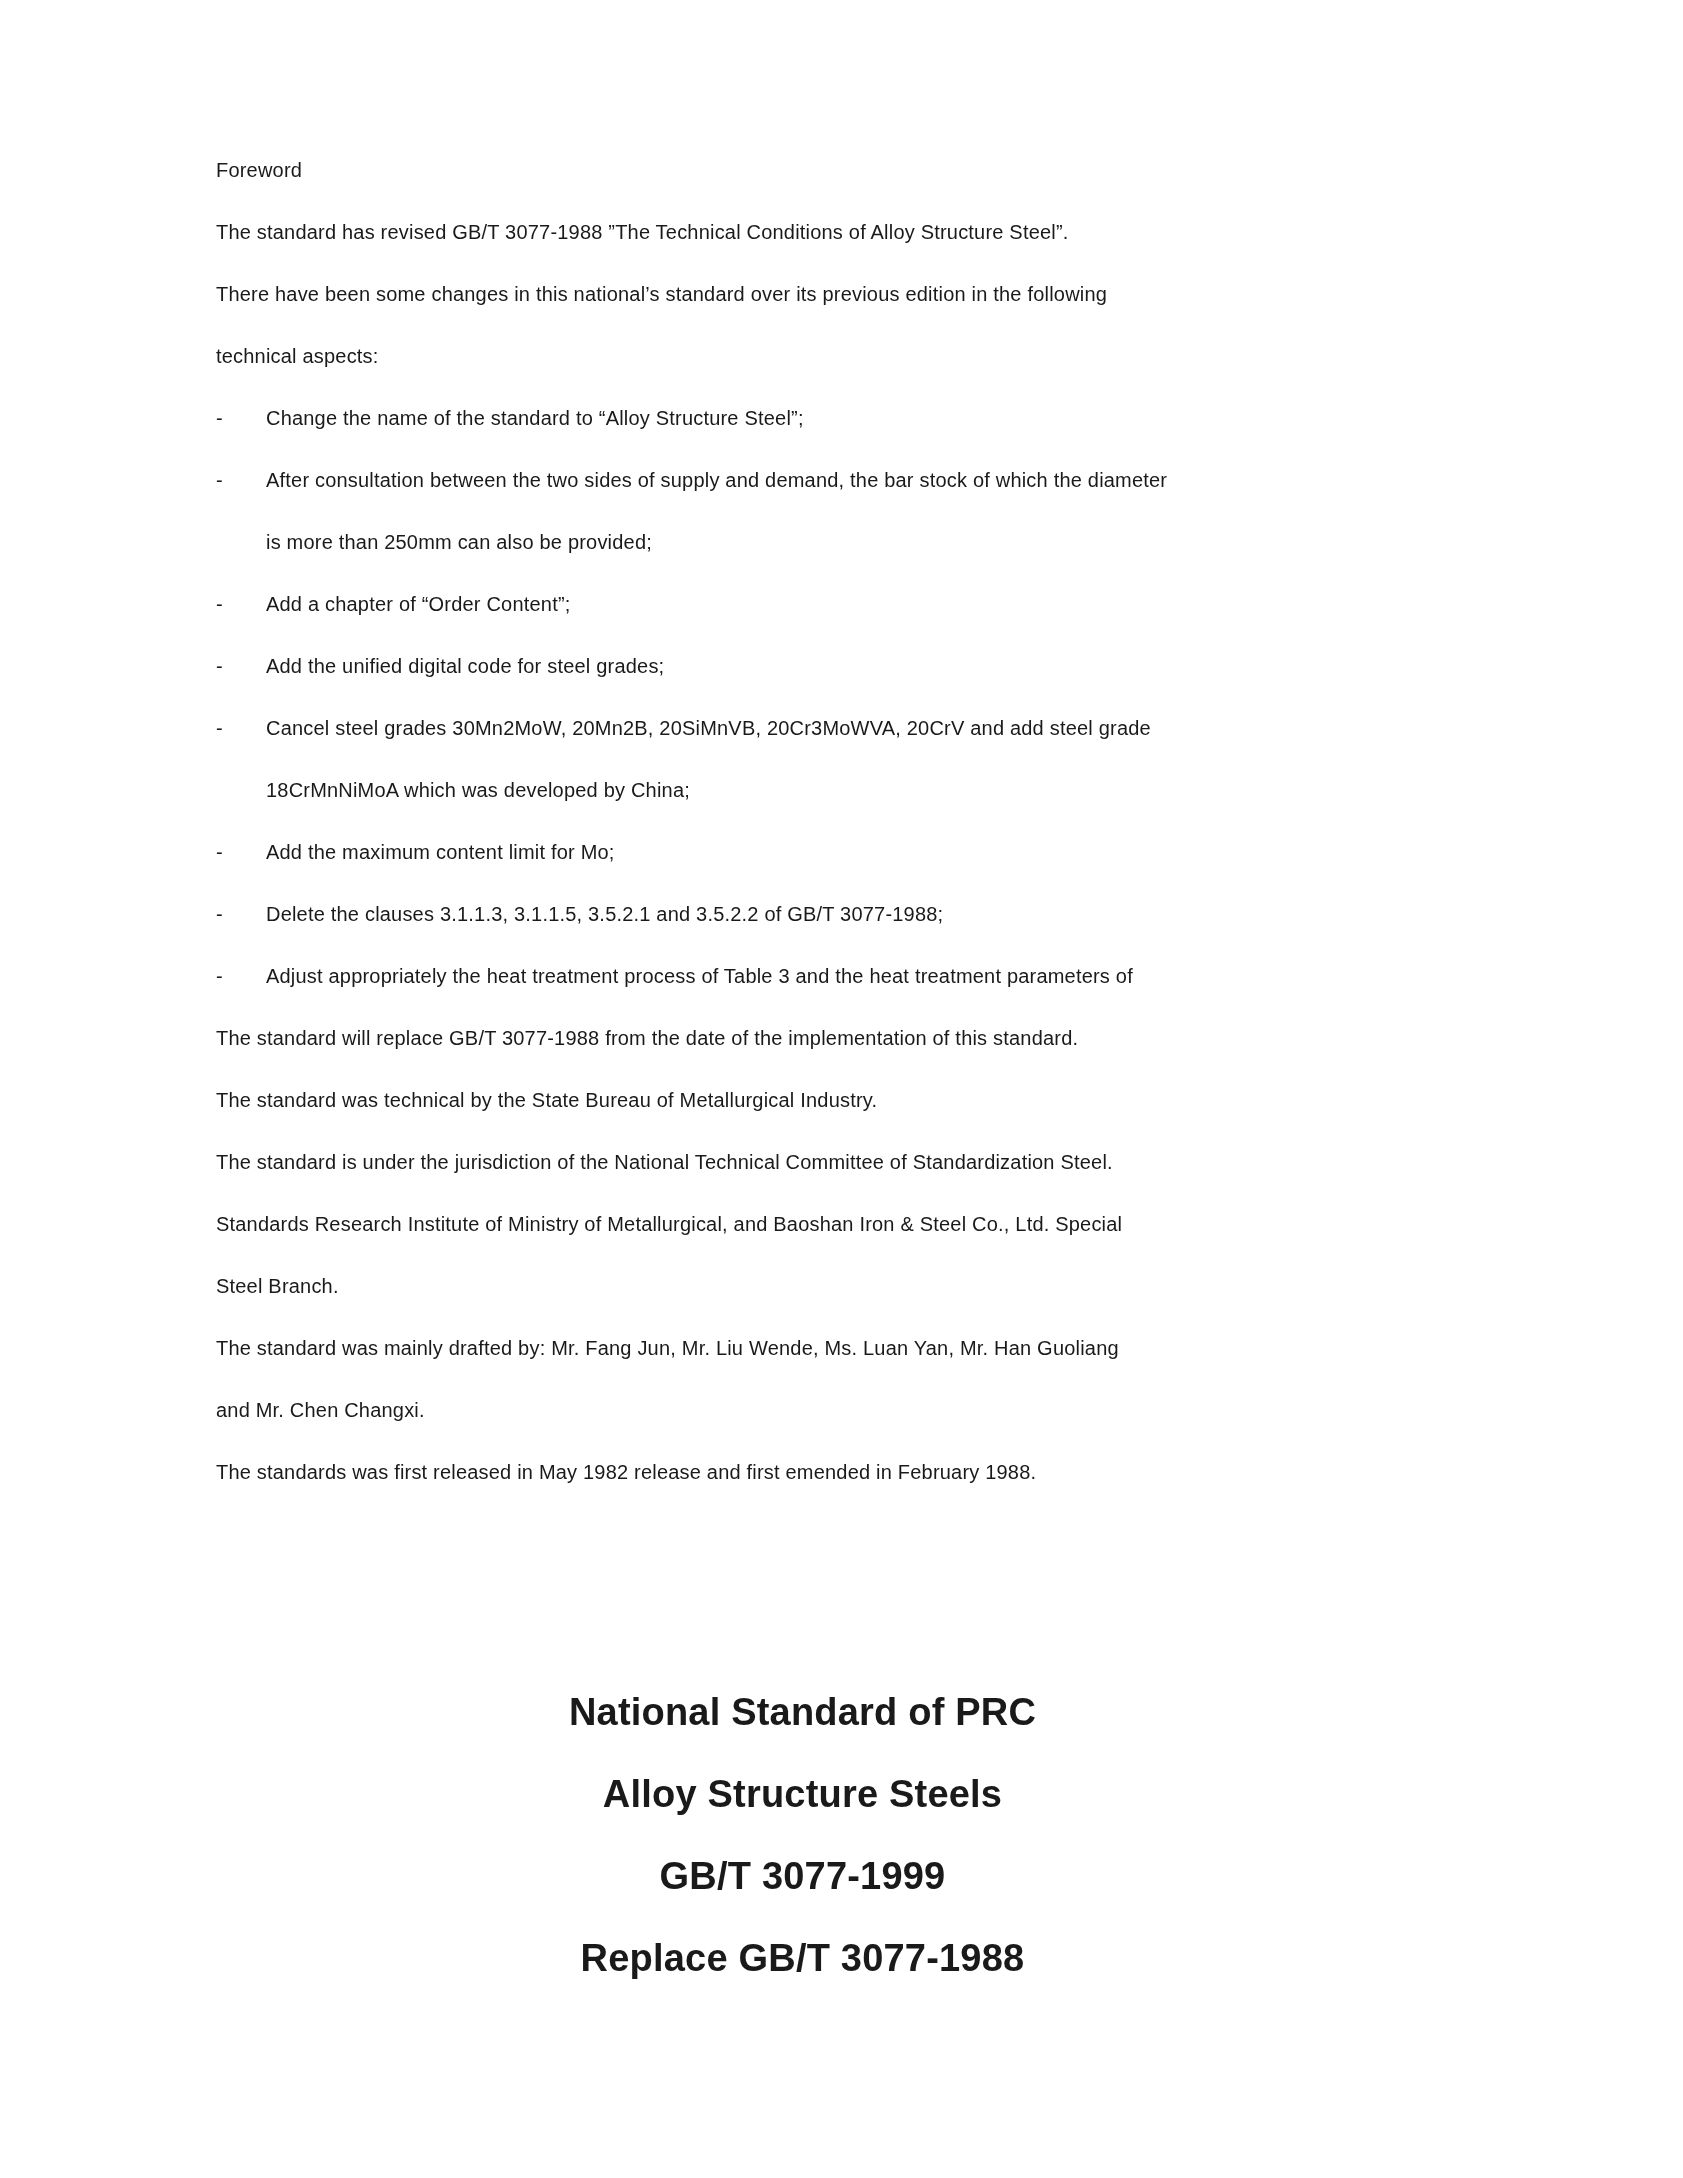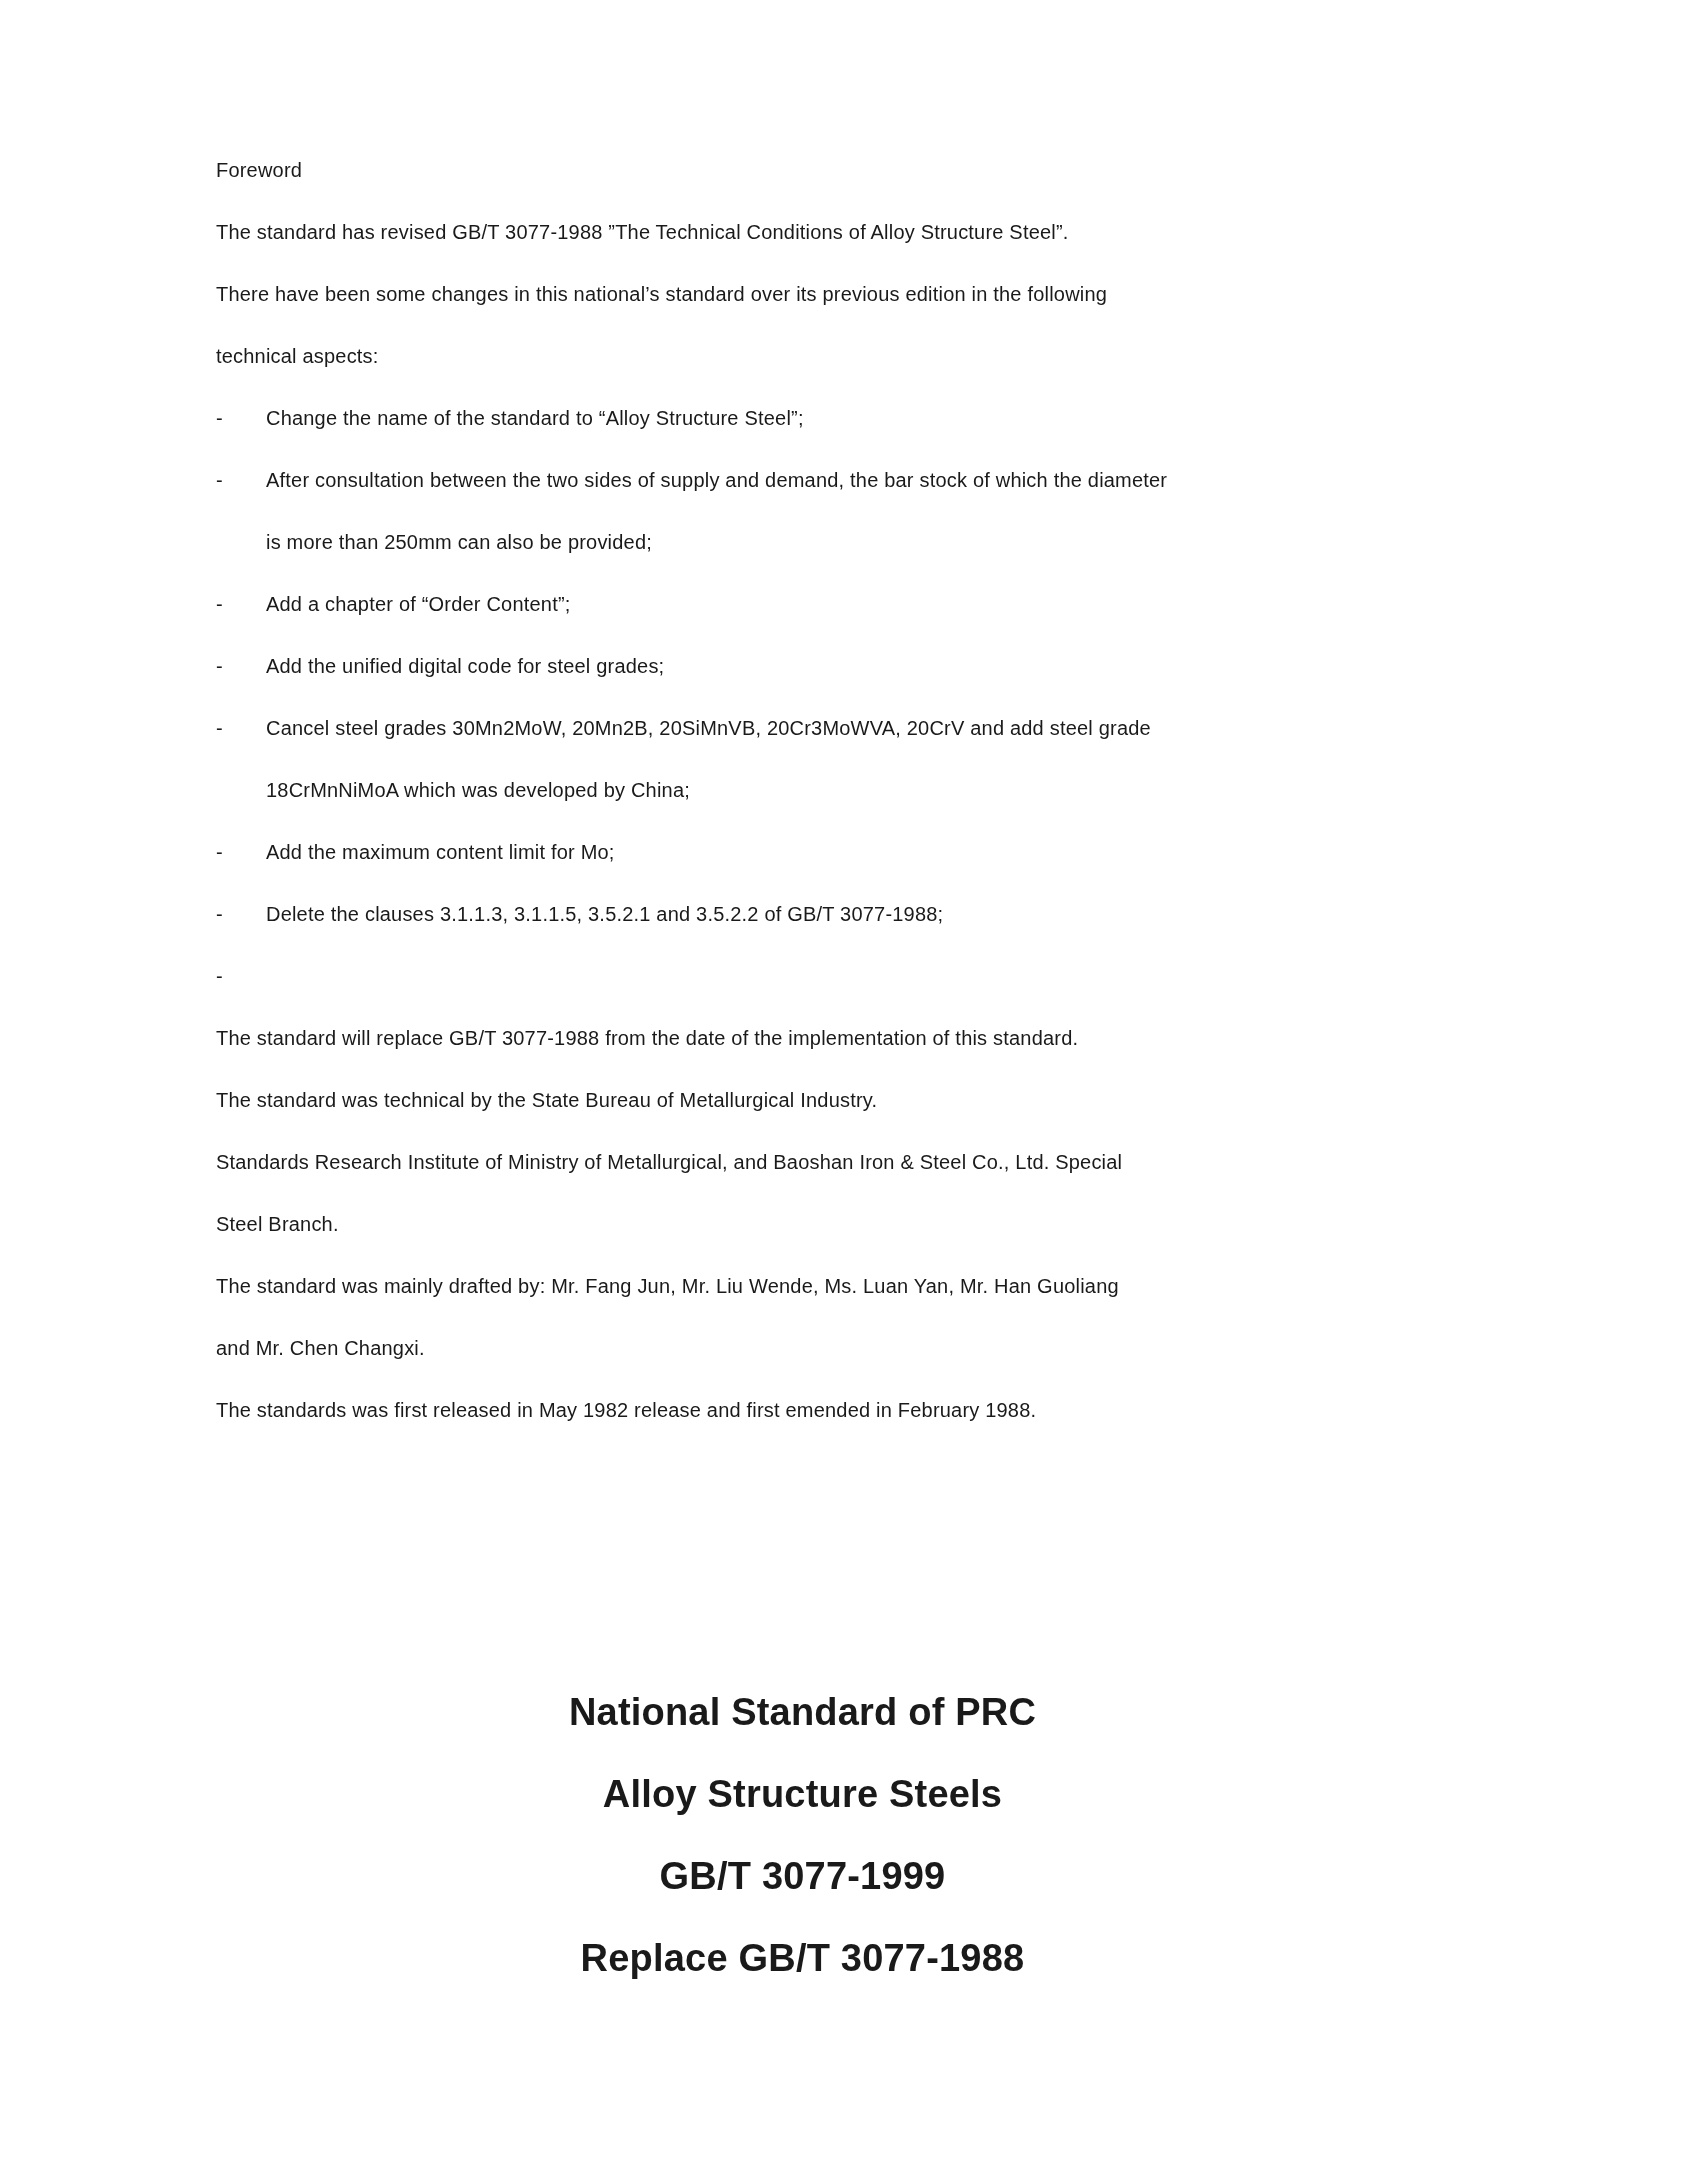--- a/index.html
+++ b/index.html
@@ -99,24 +99,26 @@
       <span>Add the maximum content limit for Mo;</span>
     </div>
 
     <div class="line">
       <span class="marker">-</span>
       <span>Delete the clauses 3.1.1.3, 3.1.1.5, 3.5.2.1 and 3.5.2.2 of GB/T 3077-1988;</span>
     </div>
 
     <div class="line">
       <span class="marker">-</span>
+      <span>Adjust appropriately the heat treatment process of Table 3 and the heat treatment parameters of</span>
     </div>
 
     <div class="line">The standard will replace GB/T 3077-1988 from the date of the implementation of this standard.</div>
     <div class="line">The standard was technical by the State Bureau of Metallurgical Industry.</div>
+    <div class="line">The standard is under the jurisdiction of the National Technical Committee of Standardization Steel.</div>
     <div class="line">Standards Research Institute of Ministry of Metallurgical, and Baoshan Iron &amp; Steel Co., Ltd. Special</div>
     <div class="line">Steel Branch.</div>
     <div class="line">The standard was mainly drafted by: Mr. Fang Jun, Mr. Liu Wende, Ms. Luan Yan, Mr. Han Guoliang</div>
     <div class="line">and Mr. Chen Changxi.</div>
     <div class="line">The standards was first released in May 1982 release and first emended in February 1988.</div>
 
   </div>
 
   <div class="titles">
     <div class="title-line">National Standard of PRC</div>

